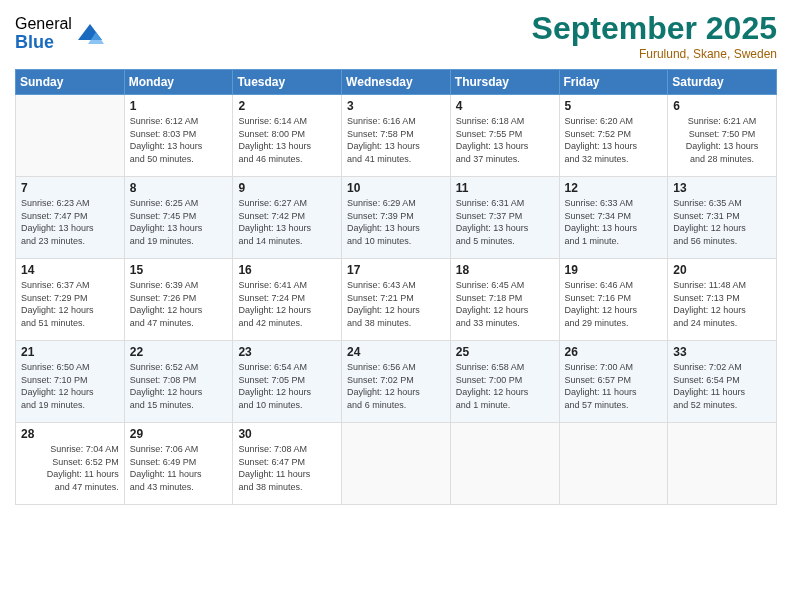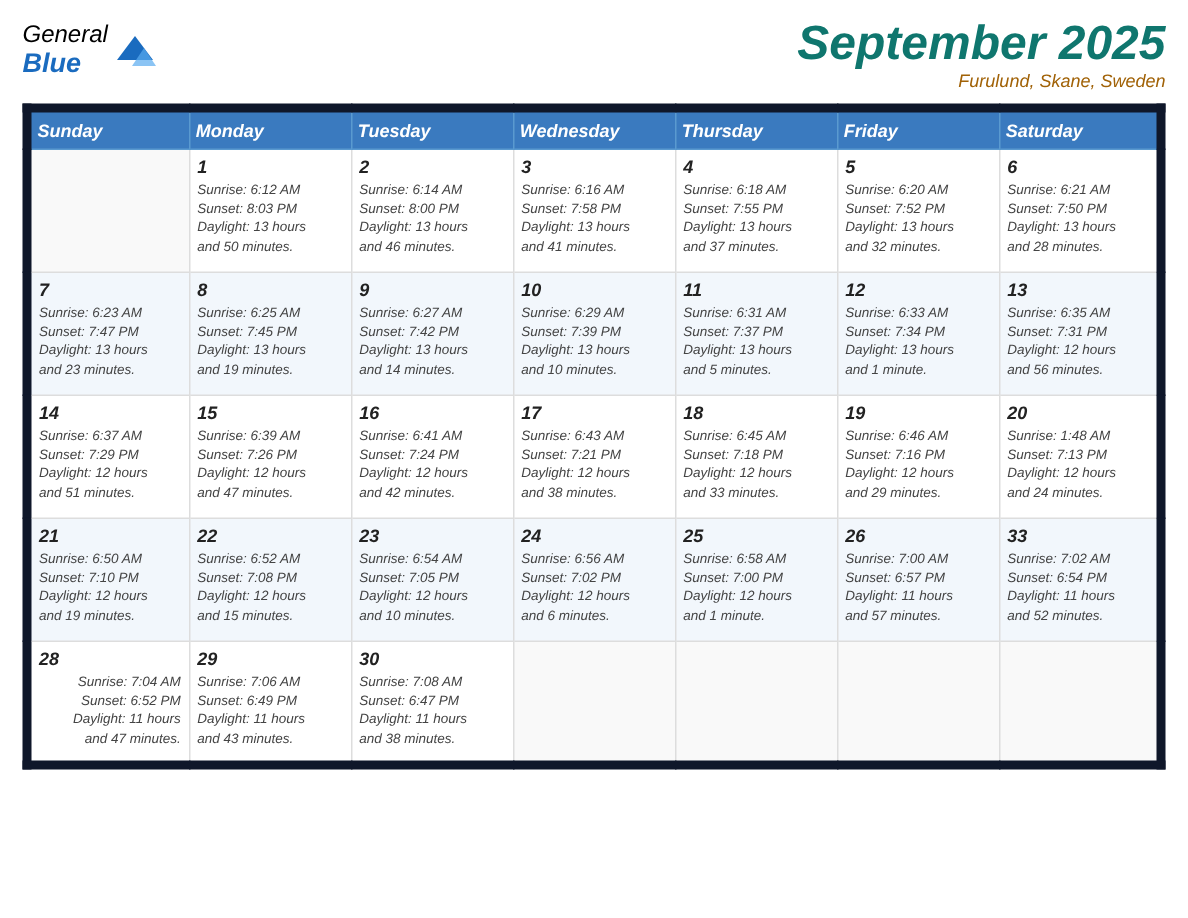--- a/index.html
+++ b/index.html
@@ -7,21 +7,20 @@
       width: 792px;
       height: 612px;
       font-family: Arial, sans-serif;
       background: #fff;
       overflow: hidden;
     }
     .page {
       width: 792px;
       height: 612px;
       padding: 10px 15px;
-      font-style: italic;
     }
     .header {
       display: flex;
       align-items: flex-start;
       justify-content: space-between;
       margin-bottom: 8px;
     }
     .logo {
       display: flex;
       align-items: center;
@@ -50,21 +49,21 @@
       font-weight: bold;
       color: #0f766e;
     }
     .location {
       font-size: 12px;
       color: #a16207;
     }
     .calendar {
       width: 100%;
       border-collapse: collapse;
-      border: 6px solid #0f172a;
+      border: 1px solid #0f172a;
     }
     .calendar th {
       background-color: #3a7abf;
       color: #fff;
       font-size: 12px;
       font-weight: bold;
       padding: 5px 4px;
       text-align: left;
       border: 1px solid #5a9ad0;
     }
@@ -165,21 +164,21 @@
           </td>
           <td>
             <span class="day-number">5</span>
             <div class="day-info" style="white-space: pre-line;">Sunrise: 6:20 AM
 Sunset: 7:52 PM
 Daylight: 13 hours
 and 32 minutes.</div>
           </td>
           <td>
             <span class="day-number">6</span>
-            <div class="day-info" style="white-space: pre-line;">Sunrise: 6:21 AM
+            <div class="day-info" style="white-space: pre-line; text-align: center;">Sunrise: 6:21 AM
 Sunset: 7:50 PM
 Daylight: 13 hours
 and 28 minutes.</div>
           </td>
         </tr>
         <tr class="row-bg-even">
           <td>
             <span class="day-number">7</span>
             <div class="day-info" style="white-space: pre-line;">Sunrise: 6:23 AM
 Sunset: 7:47 PM
@@ -267,21 +266,21 @@
           </td>
           <td>
             <span class="day-number">19</span>
             <div class="day-info" style="white-space: pre-line;">Sunrise: 6:46 AM
 Sunset: 7:16 PM
 Daylight: 12 hours
 and 29 minutes.</div>
           </td>
           <td>
             <span class="day-number">20</span>
-            <div class="day-info" style="white-space: pre-line;">Sunrise: 1:48 AM
+            <div class="day-info" style="white-space: pre-line;">Sunrise: 11:48 AM
 Sunset: 7:13 PM
 Daylight: 12 hours
 and 24 minutes.</div>
           </td>
         </tr>
         <tr class="row-bg-even">
           <td>
             <span class="day-number">21</span>
             <div class="day-info" style="white-space: pre-line;">Sunrise: 6:50 AM
 Sunset: 7:10 PM

